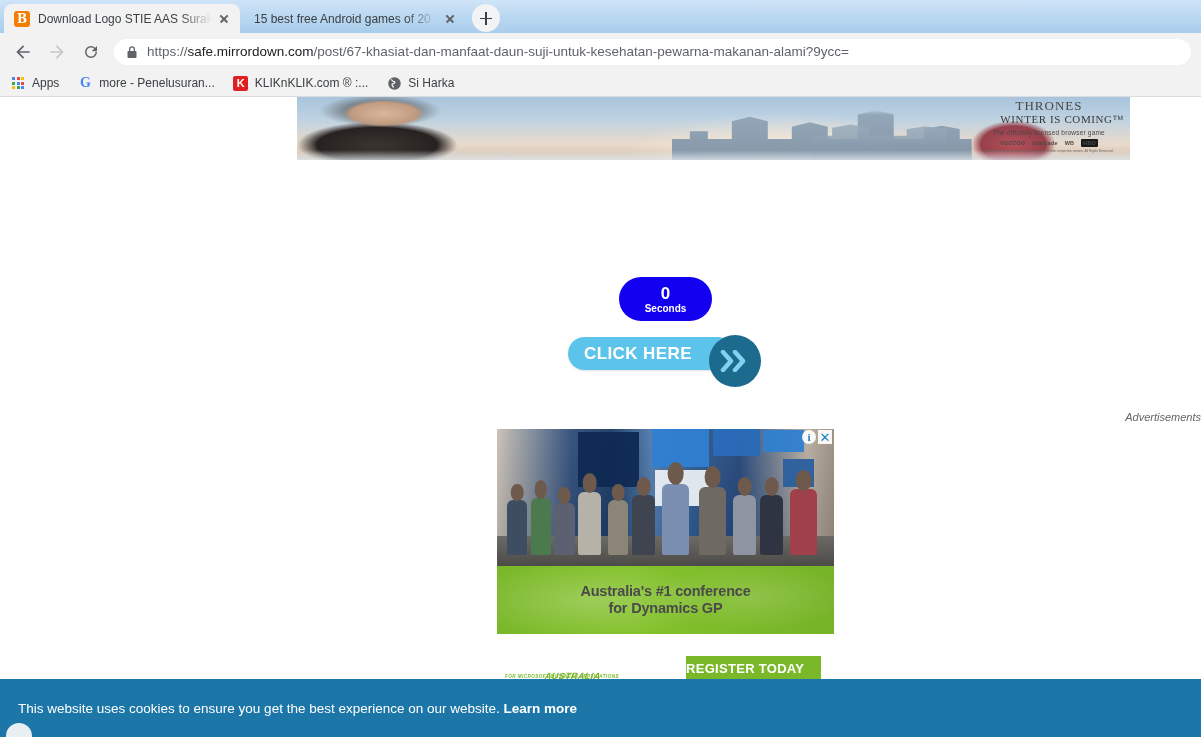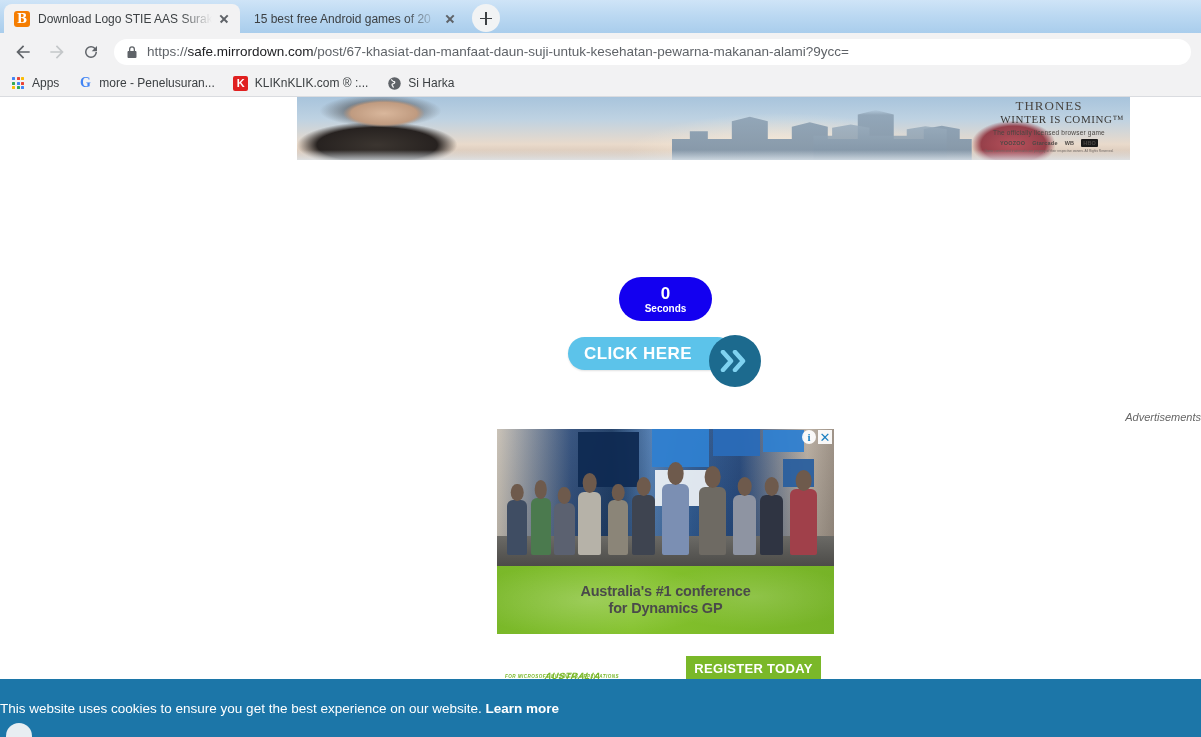--- a/index.html
+++ b/index.html
@@ -331,21 +331,21 @@
   }
   .s-main {
     font-size:30px; font-weight:bold; color:#1c1c1c;
     font-style:italic; letter-spacing:-1.2px; line-height:1;
     font-family:"Liberation Sans", sans-serif;
   }
   .s-tag {
     font-size:4.6px; font-weight:bold; color:#7ab829;
     letter-spacing:.45px; margin-top:1px; font-style:italic;
   }
-  .register-col { text-align:center; width:145px; }
+  .register-col { width:145px; }
   .reg-btn {
     background:#7ab829; color:#ffffff;
     font-size:13px; font-weight:bold; letter-spacing:.3px;
     padding:5px 0; width:135px; margin:0 auto;
     font-family:"Liberation Sans", sans-serif;
   }
   .reg-sub {
     font-size:9.5px; font-weight:bold; color:#2c2c2c;
     margin-top:5px; letter-spacing:-.1px;
   }
@@ -366,20 +366,21 @@
     display:flex; align-items:center; justify-content:center;
   }
   .getlink-btn span { color:#2222dd; font-size:15px; }
 
   
   .cookie {
     position:absolute; left:0; bottom:0;
     width:1201px; height:58px;
     background:#1c76a8;
     display:flex; align-items:center;
+    padding-left:18px;
   }
   .cookie p { color:#ffffff; font-size:13.5px; }
   .cookie p b { font-weight:bold; }
   .cookie-blob {
     position:absolute; left:6px; bottom:-12px;
     width:26px; height:26px; border-radius:50%;
     background:#e8eef2;
   }
 </style>
 </head>

